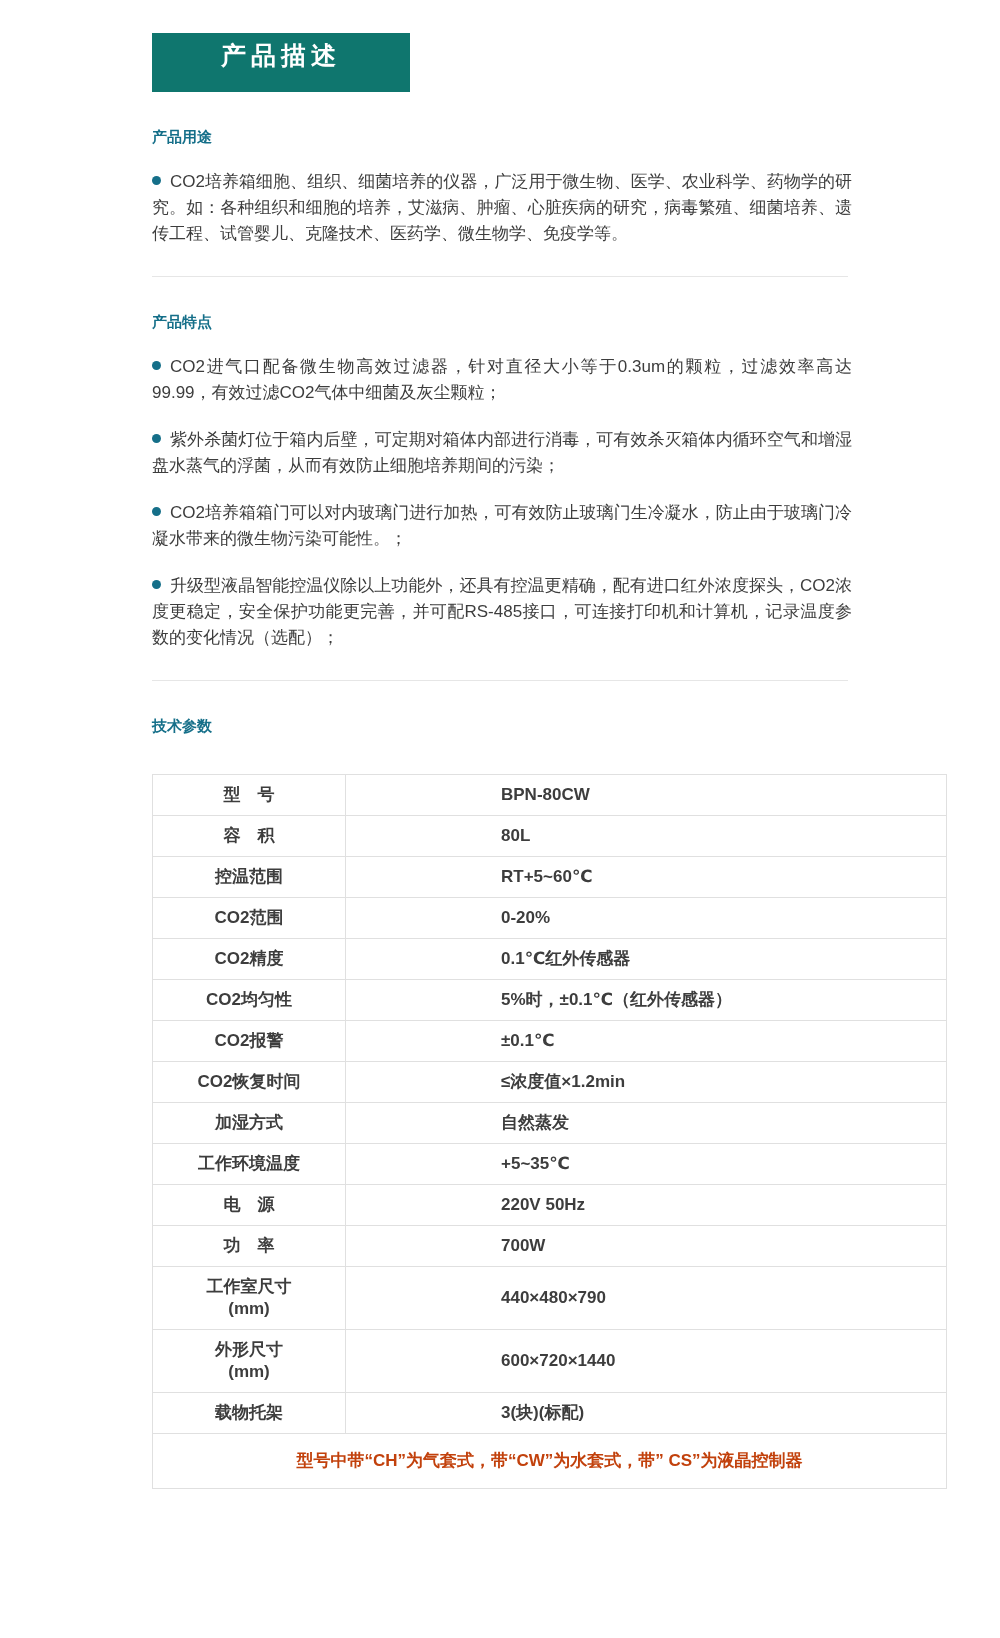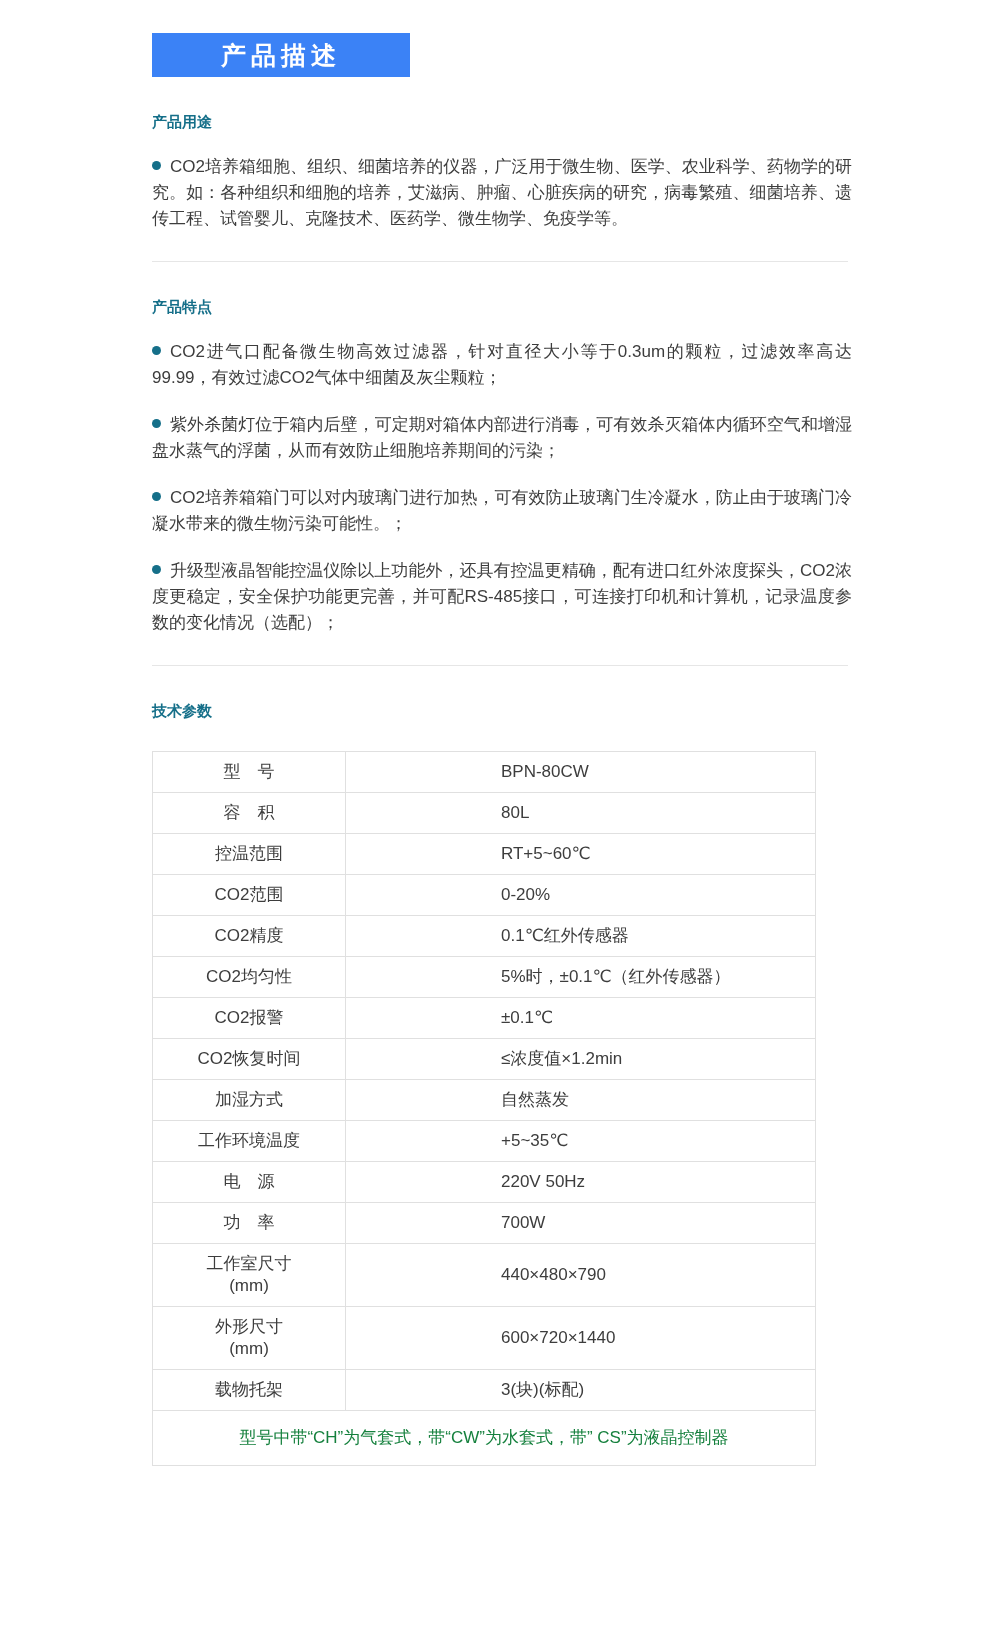--- a/index.html
+++ b/index.html
@@ -9,22 +9,22 @@
     height: 1638px;
     background: #ffffff;
     font-family: "Liberation Sans", "DejaVu Sans", sans-serif;
     color: #3d3d3d;
     box-sizing: border-box;
     padding: 33px 148px 0 152px;
     overflow: hidden;
   }
   .banner {
     width: 258px;
-    height: 44px;
-    background: #3b82f6;
+    height: 59px;
+    background: #0f766e;
     color: #ffffff;
     font-size: 25px;
     font-weight: bold;
     letter-spacing: 5px;
     text-align: center;
     line-height: 44px;
   }
   .sec-heading {
     margin: 31px 0 0 0;
     font-size: 15px;
@@ -50,44 +50,45 @@
     position: relative;
     top: -2px;
   }
   .divider {
     border: none;
     border-top: 1px solid #e6e6e6;
     margin: 29px 0 0 0;
     width: 696px;
   }
   .spec-table {
-    margin-top: 26px;
-    width: 664px;
+    margin-top: 34px;
+    width: 795px;
     border-collapse: collapse;
     table-layout: fixed;
+    font-weight: bold;
   }
   .spec-table td {
     border: 1px solid #e0e0e0;
     font-size: 17px;
     color: #3d3d3d;
     line-height: 22px;
   }
   .spec-table td.label {
     width: 180px;
     text-align: center;
     padding: 9px 6px;
     white-space: pre-line;
   }
   .spec-table td.value {
     text-align: left;
     padding: 9px 10px 9px 155px;
   }
   .spec-table td.footnote {
     text-align: center;
-    color: #15803d;
+    color: #c2410c;
     padding: 16px 24px;
   }
 </style>
 </head>
 <body>
 
 <div class="page">
 
   <div class="banner">
     <span>产品描述</span>

